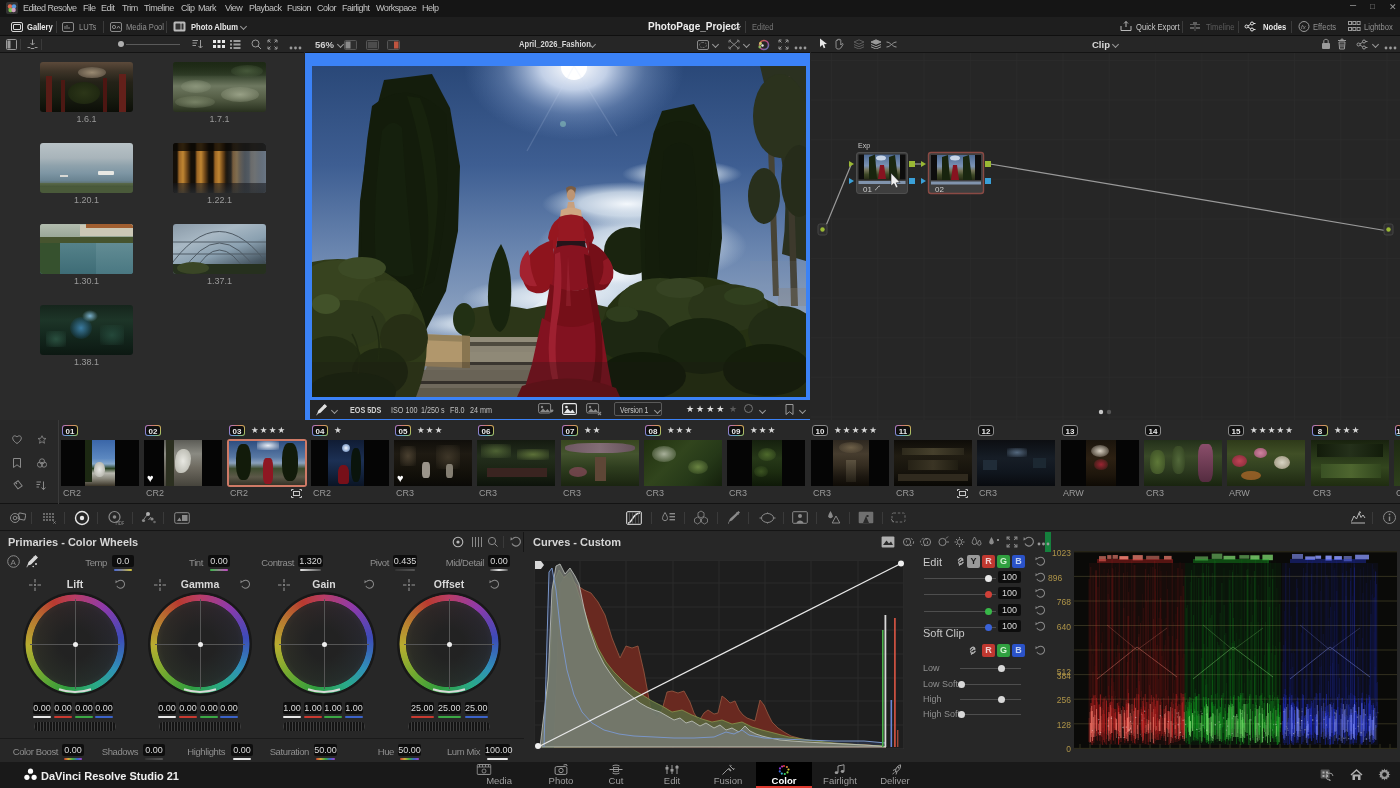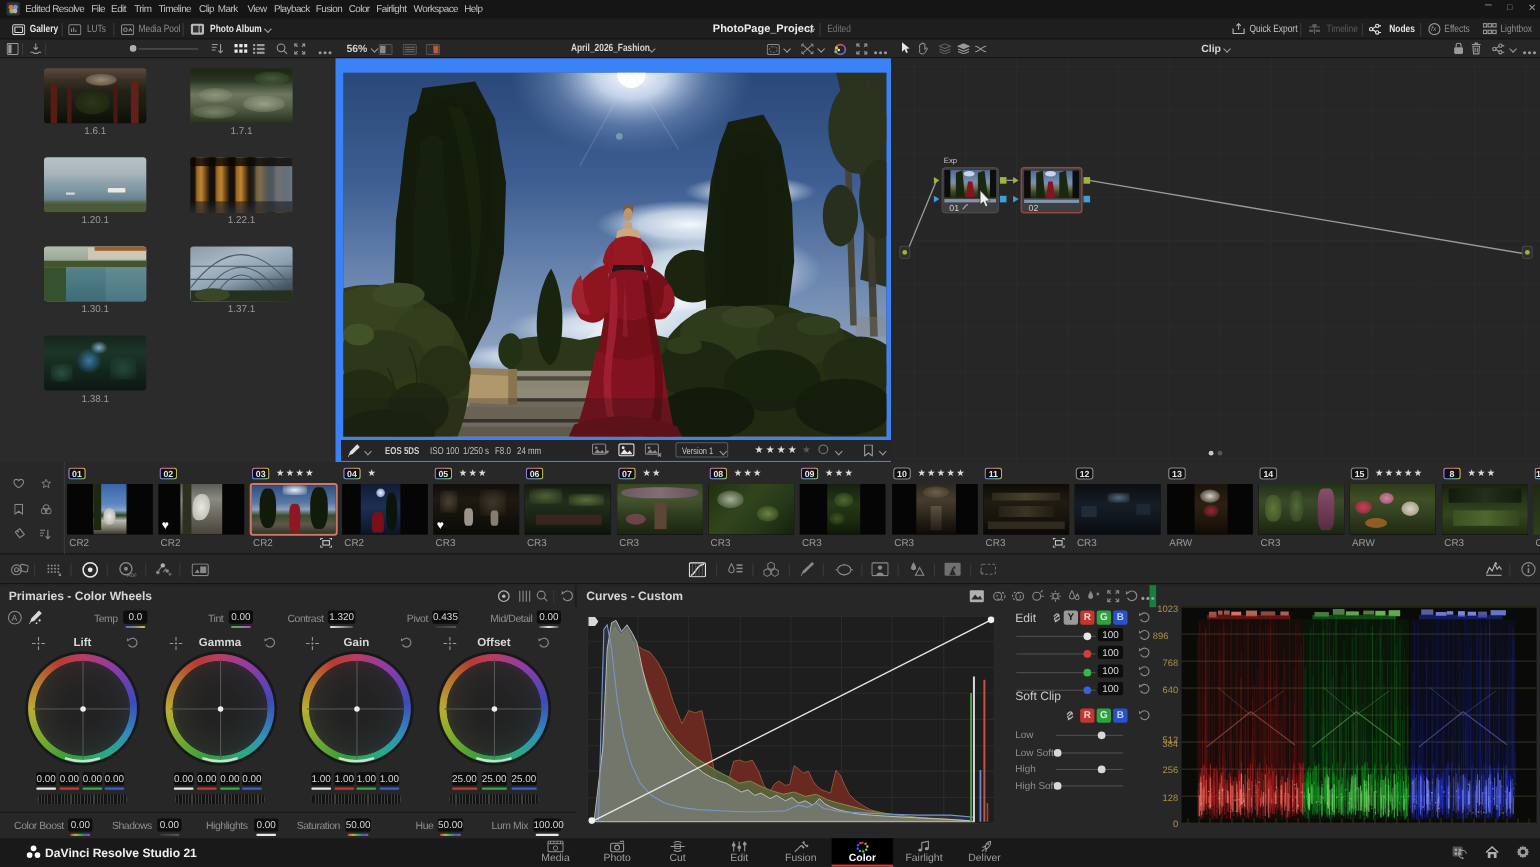--- a/index.html
+++ b/index.html
@@ -2891,21 +2891,21 @@
 </div>
 </div>
 
 <div id="botbar">
   <svg class="abs" style="left:24px;top:6px;" width="13" height="13" viewBox="0 0 13 13">
     <circle cx="6.5" cy="3.2" r="2.6" fill="#fff"></circle>
         <circle cx="2.9" cy="9.3" r="2.6" fill="#fff"></circle>
         <circle cx="10.1" cy="9.3" r="2.6" fill="#fff"></circle>
   </svg>
   <span class="abs" style="left:41px;top:8px;color:#f0f0f0;font-size:11px;font-weight:bold;">DaVinci Resolve Studio 21</span>
-  <div class="page" style="left:477px;">
+  <div class="page" style="left:456px;text-align:right;">
         <div class="abs" style="left:50%;transform:translateX(-50%);top:2px;">
           <svg width="15" height="11" viewBox="0 0 15 11">
             <rect x="0.6" y="0.6" width="13.8" height="9.8" rx="1" fill="none" stroke="#9a9a9a"></rect>
             <path d="M0.6 3 H14.4 M3 0.6 V3 M6 0.6 V3 M9 0.6 V3 M12 0.6 V3" stroke="#9a9a9a" stroke-width="0.8"></path>
             <circle cx="7.5" cy="7" r="2" fill="none" stroke="#9a9a9a" stroke-width="0.8"></circle>
           </svg>
         </div>
         <div class="pl">Media</div>
       </div>
   <div class="page" style="left:533px;">

